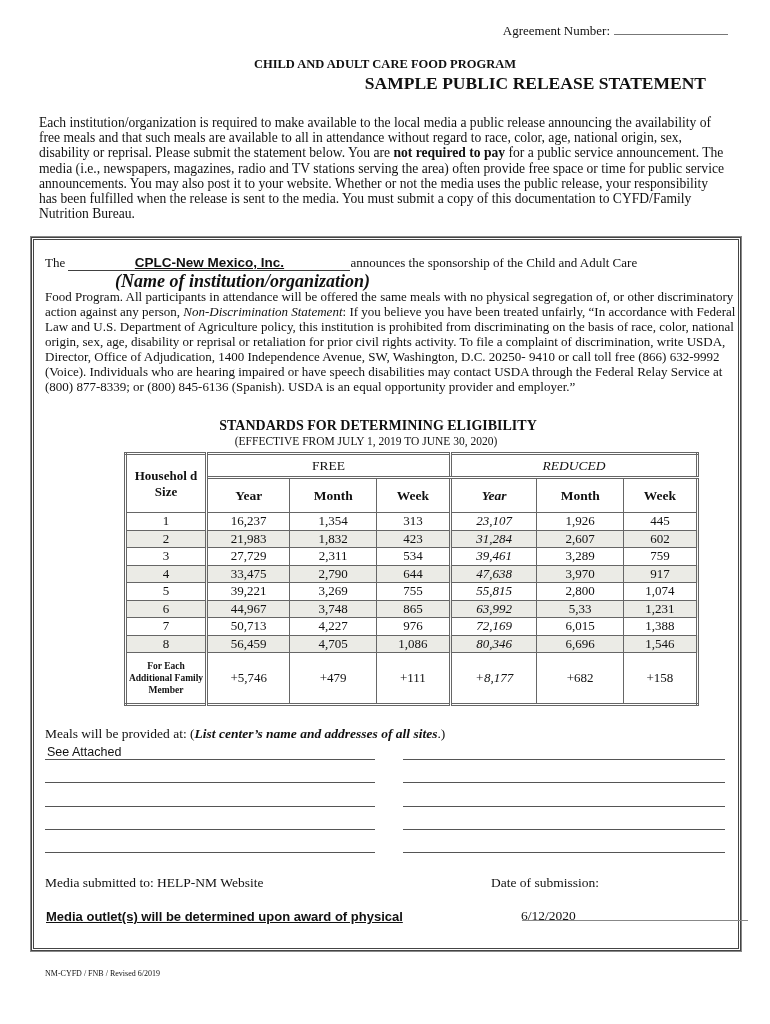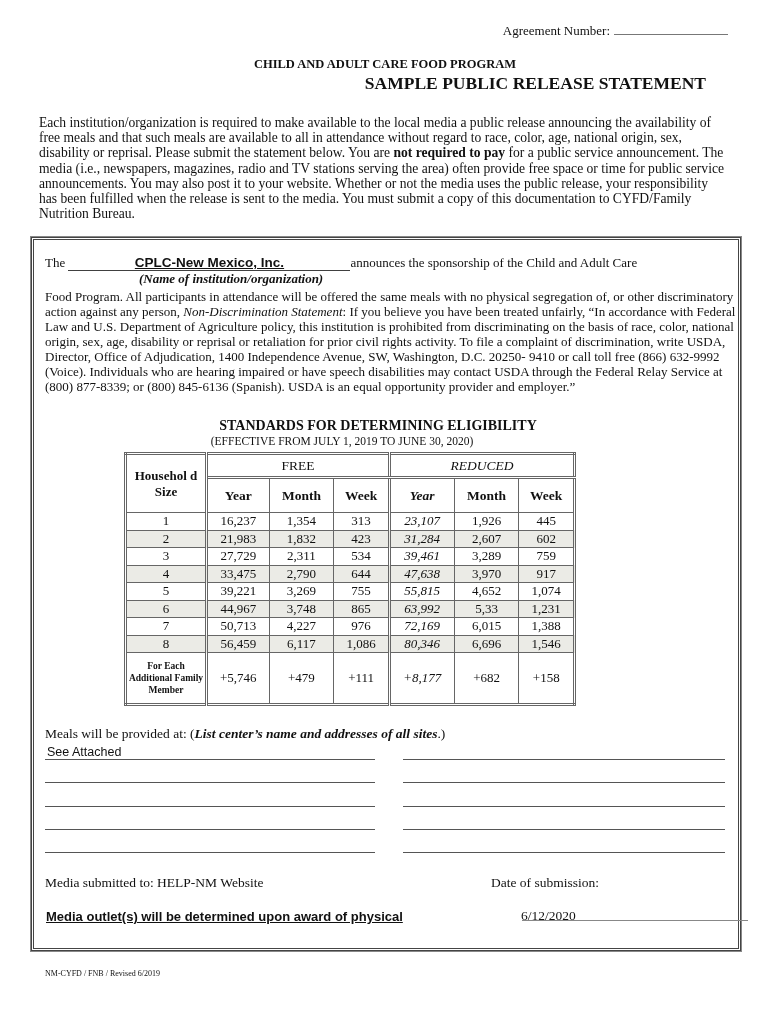--- a/index.html
+++ b/index.html
@@ -8,26 +8,26 @@
     .abs { position: absolute; }
     .agreement { right: 42px; top: 23px; font-size: 13px; }
     .agreement .blank { display: inline-block; width: 114px; border-bottom: 1px solid #777; margin-left: 4px; vertical-align: baseline; height: 10px; }
     .program { left: 0; width: 770px; top: 57px; text-align: center; font-size: 12.5px; font-weight: bold; }
     .title { left: 0; width: 682px; top: 73px; text-align: right; font-size: 17.5px; font-weight: bold; margin-left: 24px; }
     .intro { left: 39px; width: 690px; top: 115px; font-size: 13.6px; line-height: 15.2px; }
     .intro b { font-weight: bold; }
     .box { left: 31px; top: 237px; width: 710px; height: 714px; border: 3px double #444; outline: 1px solid #888; box-sizing: border-box; }
     .announce { left: 45px; top: 255px; width: 690px; font-size: 13px; }
     .announce .org-line { display: inline-block; width: 282px; border-bottom: 1px solid #404040; text-align: center; font-family: "Liberation Sans", sans-serif; font-weight: bold; font-size: 13.5px; text-decoration: underline; }
-    .org-caption { left: 115px; top: 271px; font-size: 13px; font-style: italic; font-weight: bold; margin-left: 24px; }
+    .org-caption { left: 115px; top: 271px; font-size: 18px; font-style: italic; font-weight: bold; }
     .body-text { left: 45px; top: 289px; width: 696px; font-size: 13px; line-height: 15px; }
     .body-text i { }
     .std-title { left: 0; width: 756px; top: 418px; text-align: center; font-size: 14px; font-weight: bold; }
-    .std-sub { left: 0; width: 684px; top: 435px; text-align: center; font-size: 11.5px; }
-    table.elig { position: absolute; left: 124px; top: 452px; width: 452px; border-collapse: collapse; border: 3px double #666; font-size: 13px; }
+    .std-sub { left: 0; width: 684px; top: 435px; text-align: center; font-size: 11.5px; padding-left: 24px; }
+    table.elig { position: absolute; left: 124px; top: 452px; width: 575px; border-collapse: collapse; border: 3px double #666; font-size: 13px; }
     table.elig td, table.elig th { border: 1px solid #666; text-align: center; padding: 0; }
     table.elig th { font-weight: bold; }
     table.elig .grp { font-weight: normal; font-size: 13.5px; height: 21px; border-bottom: 3px double #666; }
     table.elig .sub th { height: 33px; font-size: 13.5px; }
     table.elig .hh { width: 78px; font-size: 13px; line-height: 16px; border-right: 3px double #666; }
     table.elig td.sep, table.elig th.sep { border-left: 3px double #666; font-style: italic; }
     table.elig td.hhc { border-right: 3px double #666; }
     table.elig tr.row td { height: 16.5px; }
     table.elig tr.shade td { background: #ebebe6; }
     table.elig tr.extra td { height: 50px; }
@@ -116,21 +116,21 @@
     <td class="sep">47,638</td>
     <td>3,970</td>
     <td>917</td>
   </tr>
   <tr class="row">
     <td class="hhc">5</td>
     <td>39,221</td>
     <td>3,269</td>
     <td>755</td>
     <td class="sep">55,815</td>
-    <td>4,652</td>
+    <td>2,800</td>
     <td>1,074</td>
   </tr>
   <tr class="row shade">
     <td class="hhc">6</td>
     <td>44,967</td>
     <td>3,748</td>
     <td>865</td>
     <td class="sep">63,992</td>
     <td>5,33</td>
     <td>1,231</td>
@@ -140,21 +140,21 @@
     <td>50,713</td>
     <td>4,227</td>
     <td>976</td>
     <td class="sep">72,169</td>
     <td>6,015</td>
     <td>1,388</td>
   </tr>
   <tr class="row shade">
     <td class="hhc">8</td>
     <td>56,459</td>
-    <td>6,117</td>
+    <td>4,705</td>
     <td>1,086</td>
     <td class="sep">80,346</td>
     <td>6,696</td>
     <td>1,546</td>
   </tr>
   <tr class="extra">
     <td class="hhc extra-label">For Each Additional Family Member</td>
     <td>+5,746</td>
     <td>+479</td>
     <td>+111</td>

